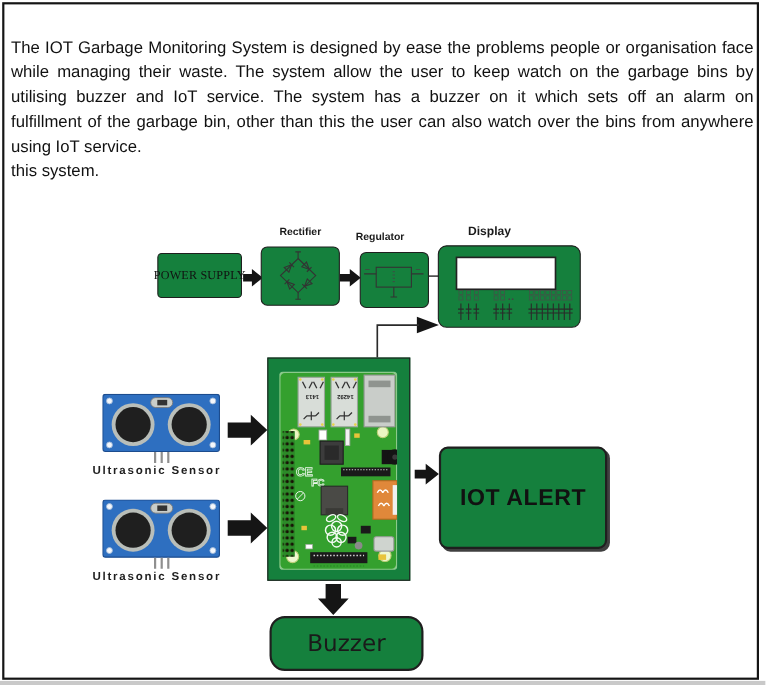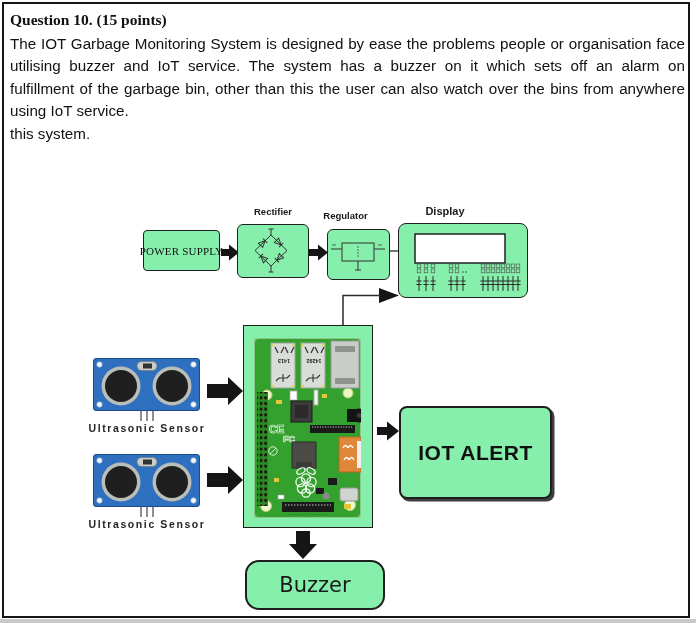--- a/index.html
+++ b/index.html
@@ -20,21 +20,21 @@
     font-weight:bold;font-size:15.5px;font-family:"Liberation Serif",serif;
   }
   .q-lines{position:absolute;left:10px;top:33px;width:675px;}
   .q-line{
     font-size:15.2px;line-height:22.4px;height:22.4px;overflow:hidden;
     font-family:Liberation Sans, sans-serif;white-space:normal;
   }
   .jline{text-align:justify;}
   .jline::after{content:"";display:inline-block;width:100%;height:0;}
   .box{
-    position:absolute;box-sizing:border-box;background:#86efac;border:1.6px solid #1f1f1f;
+    position:absolute;box-sizing:border-box;background:#15803d;border:1.6px solid #1f1f1f;
   }
   .lbl{
     position:absolute;font-family:"Liberation Sans",sans-serif;font-weight:bold;
     color:#1a1a1a;text-align:center;white-space:nowrap;
   }
   .small-cap-lbl{font-size:9.5px;}
   .ps-box{
     left:143px;top:230px;width:77px;height:41px;border-radius:4px;
     display:flex;align-items:center;justify-content:center;border-width:1.8px;
   }
@@ -49,37 +49,37 @@
     display:flex;align-items:center;justify-content:center;
   }
   .iot-text{font-family:Liberation Sans, sans-serif;font-weight:bold;font-size:21px;letter-spacing:.5px;}
   .buzzer-box{
     left:245px;top:560px;width:140px;height:50px;border-radius:14px;border-width:2.2px;
     display:flex;align-items:center;justify-content:center;
   }
   .buzzer-text{font-family:"DejaVu Sans",sans-serif;font-size:21px;color:#1a1a1a;}
   .sensor{position:absolute;width:107px;height:64px;}
   .us-lbl{
-    position:absolute;width:126px;left:84px;text-align:center;
+    position:absolute;width:126px;left:84px;
     font-family:"Liberation Sans",sans-serif;font-weight:bold;font-size:10.5px;
     letter-spacing:1.6px;color:#1f1f1f;white-space:nowrap;
   }
   svg{display:block;}
 </style>
 </head>
 <body>
 
 <div class="page-frame"></div>
 <div class="bottom-strip"></div>
 
 <div class="content">
 
-  <div class="q-heading">Question 10. (15 points)</div>
   <div class="q-lines">
     <div class="q-line jline">The IOT Garbage Monitoring System is designed by ease the problems people or organisation face</div>
+    <div class="q-line jline">while managing their waste. The system allow the user to keep watch on the garbage bins by</div>
     <div class="q-line jline">utilising buzzer and IoT service. The system has a buzzer on it which sets off an alarm on</div>
     <div class="q-line jline">fulfillment of the garbage bin, other than this the user can also watch over the bins from anywhere</div>
     <div class="q-line">using IoT service.</div>
     <div class="q-line">this system.</div>
   </div>
 
   <div>
 
     <svg width="696" height="623" style="position:absolute;left:0;top:0;pointer-events:none;" viewBox="0 0 696 623">
       <g fill="#151515" stroke="none">

